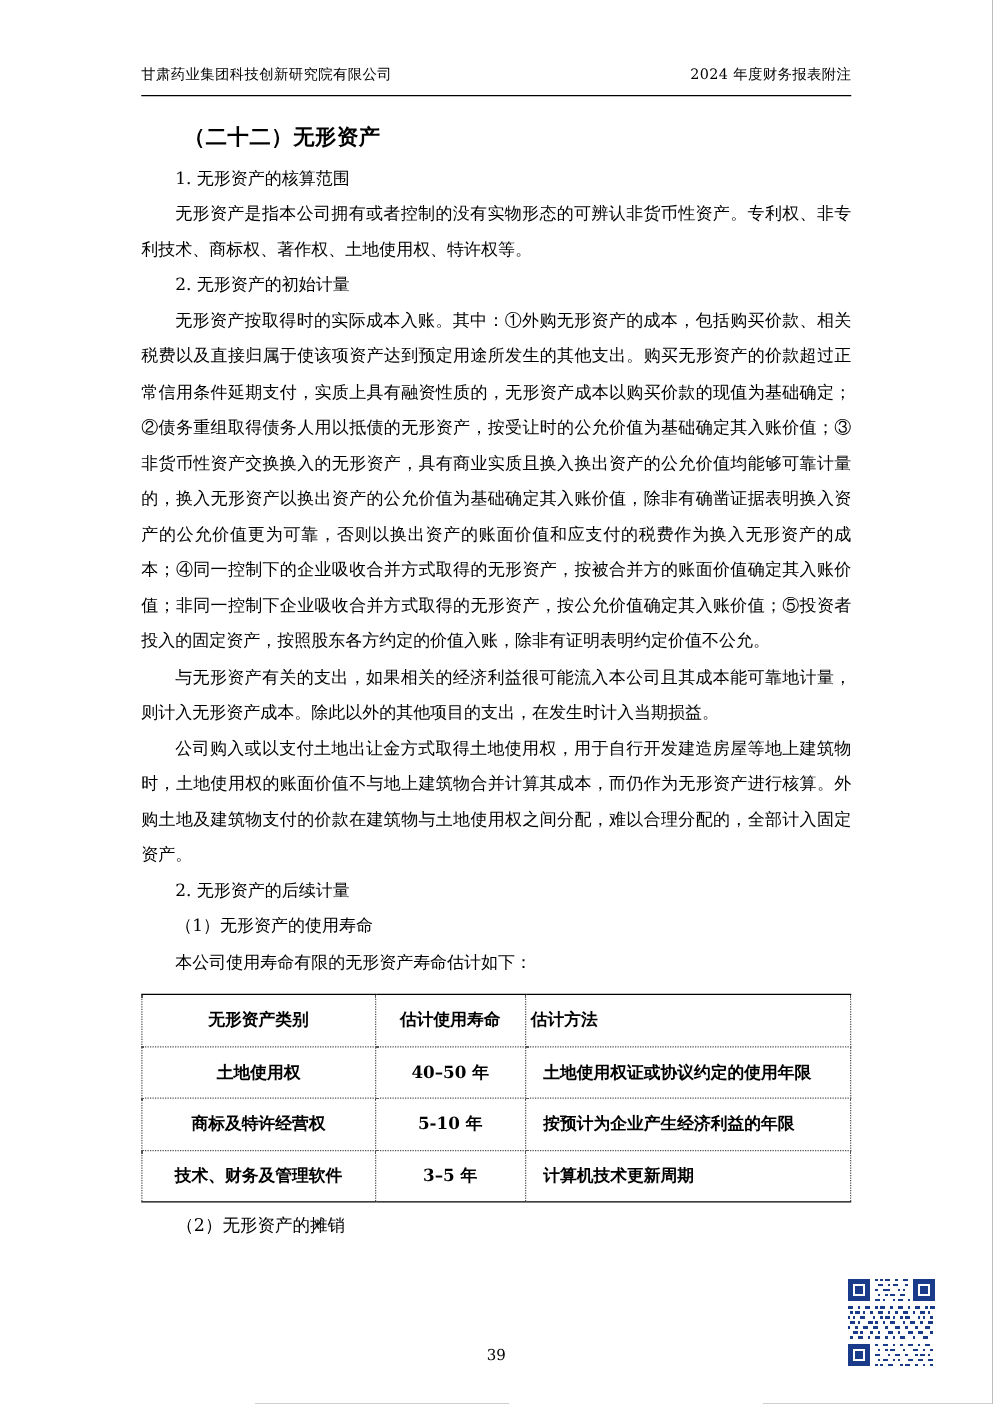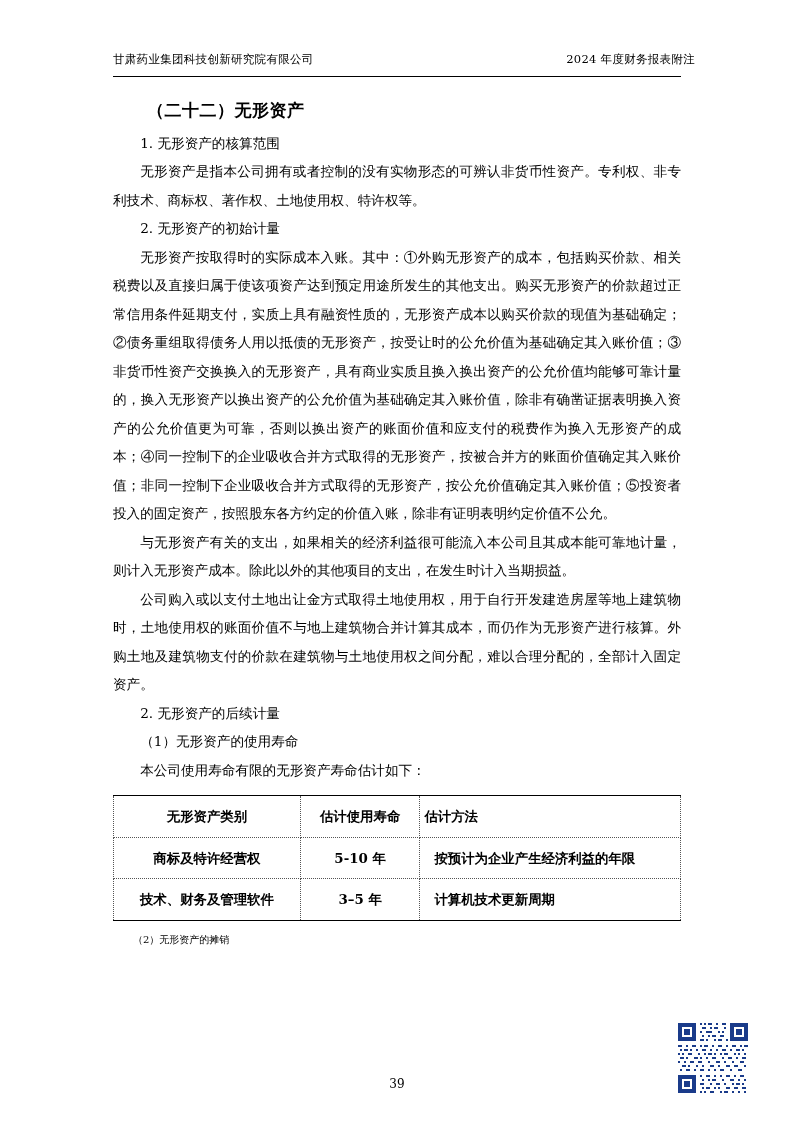--- a/index.html
+++ b/index.html
@@ -15,21 +15,21 @@
     margin: 0 auto;
     box-sizing: border-box;
     font-family: "DejaVu Serif", "Liberation Serif", serif;
     color: #000000;
     overflow: hidden;
   }
   .header {
     position: absolute;
     top: 52px;
     left: 113px;
-    right: 99px;
+    right: 113px;
     display: flex;
     justify-content: space-between;
     align-items: baseline;
     font-size: 11.5px;
     letter-spacing: 0.3px;
   }
   .header-rule {
     position: absolute;
     top: 76px;
     left: 113px;
@@ -82,21 +82,21 @@
   table.info tr.last td {
     border-bottom: 1.6px solid #000;
   }
   table.info td.c1 { width: 190px; }
   table.info td.c2 { width: 118px; }
   table.info td.c3 { width: 260px; text-align: left; padding-left: 14px;}
   table.info tr.head td.c3 { padding-left: 4px;}
   .after-table {
     text-indent: 2em;
     margin: 5px 0 0 0;
-    font-size: 10px;
+    font-size: 14px;
   }
   .page-num {
     position: absolute;
     bottom: 32px;
     left: 0;
     width: 100%;
     text-align: center;
     font-size: 12px;
   }
   .qr {
@@ -138,20 +138,25 @@
     <p class="p-num">（1）无形资产的使用寿命</p>
 
     <p class="p-body">本公司使用寿命有限的无形资产寿命估计如下：</p>
 
     <table class="info">
       <tbody>
         <tr class="head">
           <td class="c1">无形资产类别</td>
           <td class="c2">估计使用寿命</td>
           <td class="c3">估计方法</td>
+        </tr>
+        <tr>
+          <td class="c1">土地使用权</td>
+          <td class="c2">40–50 年</td>
+          <td class="c3">土地使用权证或协议约定的使用年限</td>
         </tr>
         <tr>
           <td class="c1">商标及特许经营权</td>
           <td class="c2">5-10 年</td>
           <td class="c3">按预计为企业产生经济利益的年限</td>
         </tr>
         <tr class="last">
           <td class="c1">技术、财务及管理软件</td>
           <td class="c2">3–5 年</td>
           <td class="c3">计算机技术更新周期</td>

